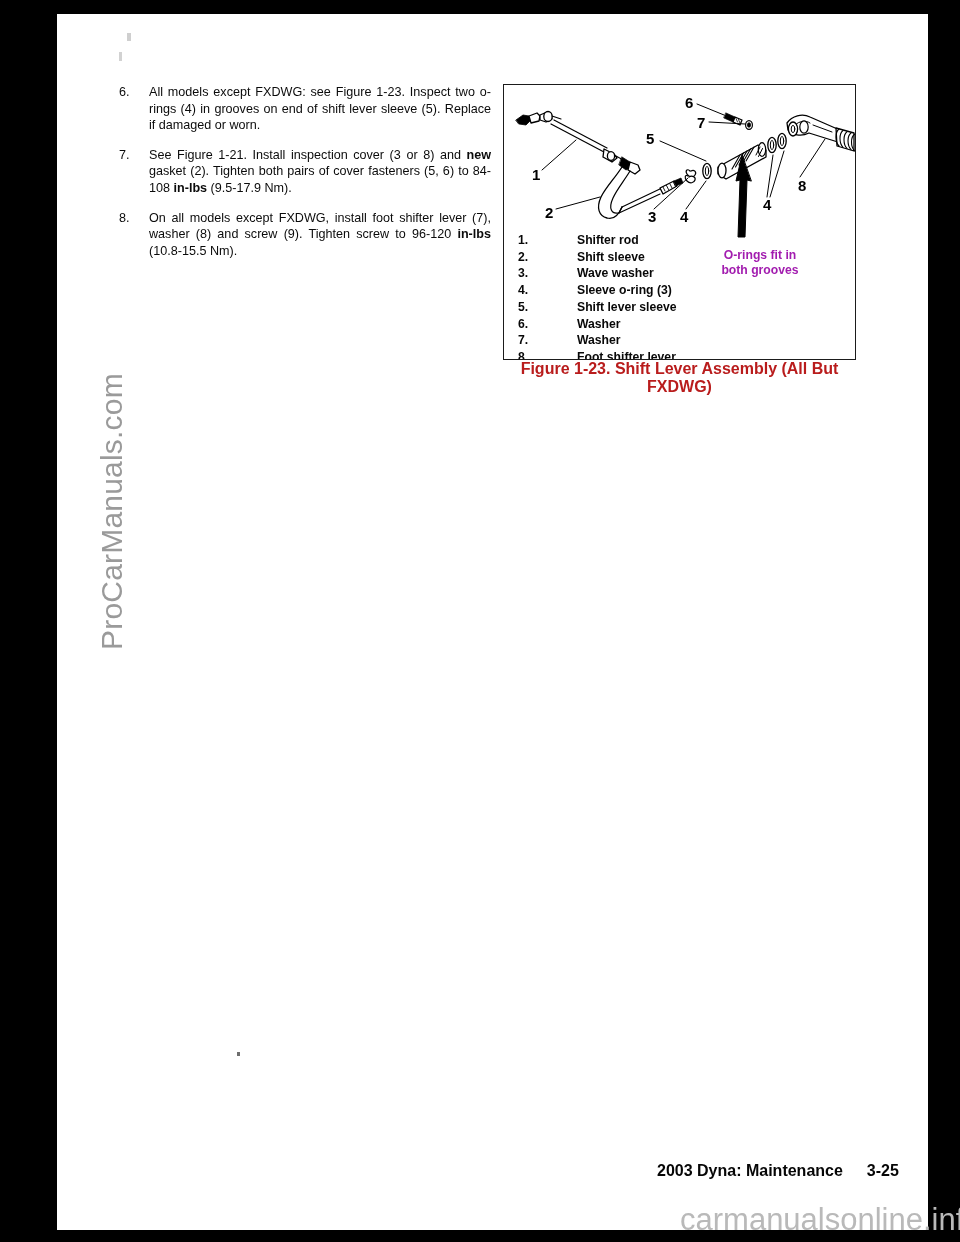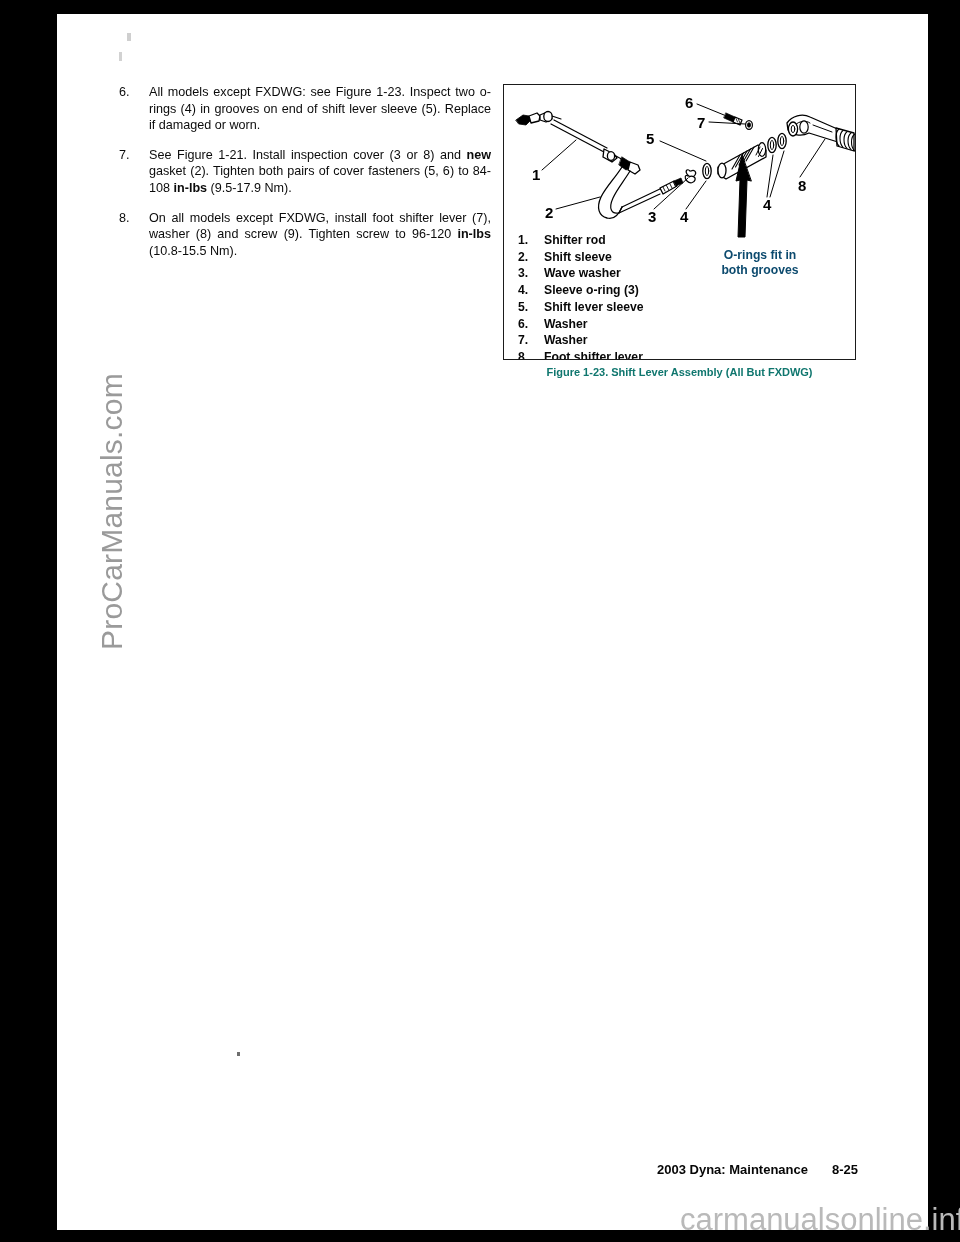--- a/index.html
+++ b/index.html
@@ -115,57 +115,57 @@
     overflow: hidden;
   }
   .figure-svg {
     position: absolute;
     left: 0;
     top: 0;
     width: 353px;
     height: 276px;
   }
   .figure-caption {
-    margin-top: 6px;
+    margin-top: 0;
     width: 353px;
     text-align: center;
-    font-size: 11px;
+    font-size: 16px;
     font-weight: bold;
-    color: #0f766e;
+    color: #b91c1c;
     font-family: "Liberation Sans", sans-serif;
   }
 
   
   .legend {
     position: absolute;
     left: 14px;
     top: 148px;
     width: 200px;
   }
   .legend-row {
     display: flex;
     font-size: 12.2px;
     font-weight: bold;
     line-height: 15.2px;
     color: #080808;
     margin-bottom: 1.5px;
   }
   .legend-num { width: 26px; flex: 0 0 26px; }
-  .legend-label { flex: 1; }
+  .legend-label { flex: 1; margin-left: 33px; }
 
   .grooves-note {
     position: absolute;
     left: 196px;
     top: 163px;
     width: 120px;
     text-align: center;
     font-size: 12.2px;
     font-weight: bold;
     line-height: 14.6px;
-    color: #0c4a6e;
+    color: #a21caf;
   }
 
   
   .speck {
     position: absolute;
     left: 180px;
     top: 1038px;
     width: 3px;
     height: 4px;
     background: #6e6e6e;
@@ -188,21 +188,21 @@
   }
 
   
   .page-footer {
     position: absolute;
     left: 600px;
     top: 1148px;
     width: 260px;
     display: flex;
     justify-content: flex-start;
-    font-size: 13px;
+    font-size: 16px;
     font-weight: bold;
     color: #060606;
     white-space: nowrap;
   }
   .footer-pageno { margin-left: 24px; }
 
   .num-label {
     font-size: 15px;
     font-weight: bold;
     fill: #000;
@@ -390,20 +390,20 @@
 
       </div>
 
       <div class="figure-caption">Figure 1-23. Shift Lever Assembly (All But FXDWG)</div>
     </div>
 
     <div class="speck"></div>
 
     <div class="page-footer">
       <span>2003 Dyna: Maintenance</span>
-      <span class="footer-pageno">8-25</span>
+      <span class="footer-pageno">3-25</span>
     </div>
 
   </div>
 </div>
 
 <div class="side-watermark">ProCarManuals.com</div>
 <div class="corner-watermark">carmanualsonline.info</div>
 
 </body></html>

